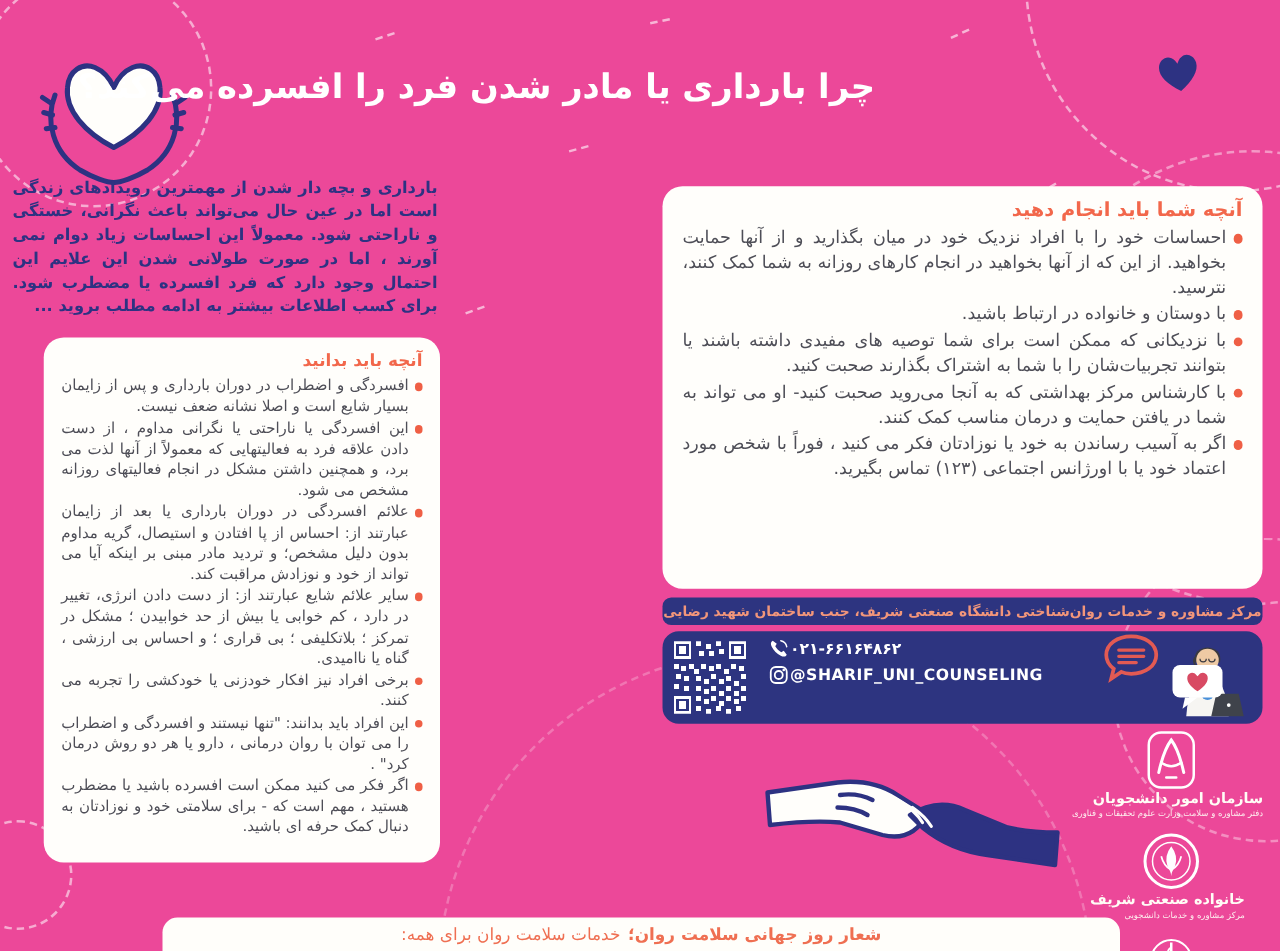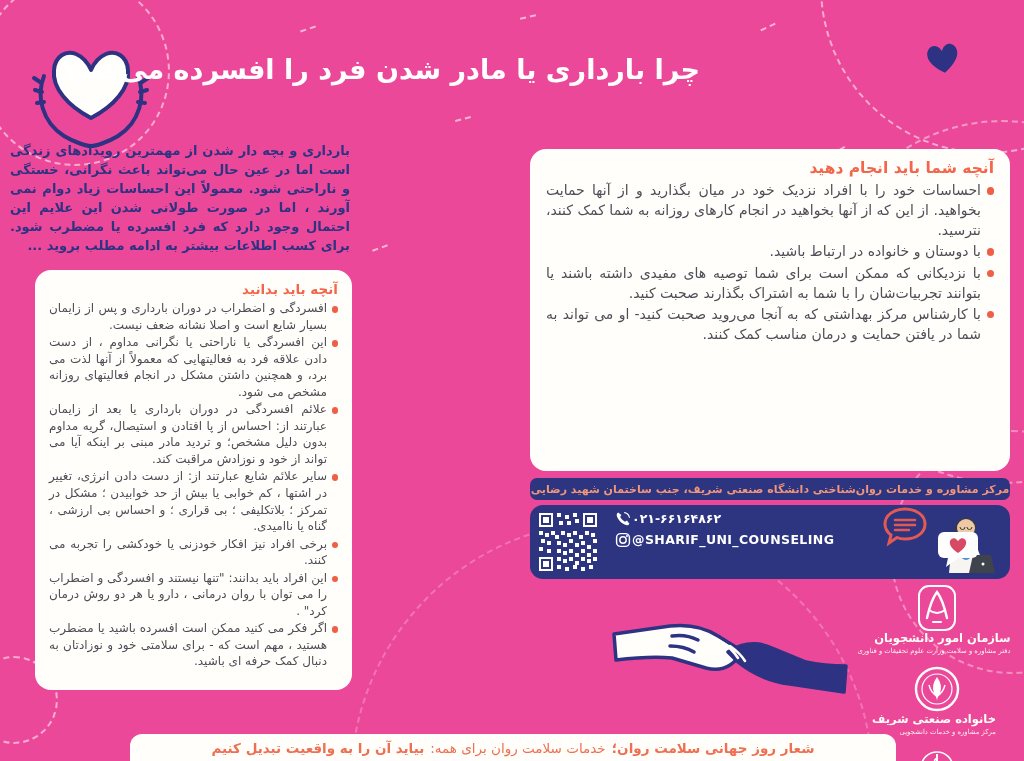--- a/index.html
+++ b/index.html
@@ -124,32 +124,33 @@
     <path d="M18 31 C8 24 2 17 3 10 C4 4 10 1 14 4 C16 5 17 7 18 9 C19 7 20 5 22 4 C26 1 32 4 33 10 C34 17 28 24 18 31 Z" fill="#2d3282" transform="rotate(-8 18 17)"></path>
   </svg>
 
   <p class="intro">بارداری و بچه دار شدن از مهمترین رویدادهای زندگی است اما در عین حال می‌تواند باعث نگرانی، خستگی و ناراحتی شود. معمولاً این احساسات زیاد دوام نمی آورند ، اما در صورت طولانی شدن این علایم این احتمال وجود دارد که فرد افسرده یا مضطرب شود. برای کسب اطلاعات بیشتر به ادامه مطلب بروید ...</p>
 
   <div class="wbox know-box">
     <h2 class="box-title">آنچه باید بدانید</h2>
     <p class="bullet"><span class="dot"></span><span>افسردگی و اضطراب در دوران بارداری و پس از زایمان بسیار شایع است و اصلا نشانه ضعف نیست.</span></p>
     <p class="bullet"><span class="dot"></span><span>این افسردگی یا ناراحتی یا نگرانی مداوم ، از دست دادن علاقه فرد به فعالیتهایی که معمولاً از آنها لذت می برد، و همچنین داشتن مشکل در انجام فعالیتهای روزانه مشخص می شود.</span></p>
     <p class="bullet"><span class="dot"></span><span>علائم افسردگی در دوران بارداری یا بعد از زایمان عبارتند از: احساس از پا افتادن و استیصال، گریه مداوم بدون دلیل مشخص؛ و تردید مادر مبنی بر اینکه آیا می تواند از خود و نوزادش مراقبت کند.</span></p>
-    <p class="bullet"><span class="dot"></span><span>سایر علائم شایع عبارتند از: از دست دادن انرژی، تغییر در اشتها ، کم خوابی یا بیش از حد خوابیدن ؛ مشکل در تمرکز ؛ بلاتکلیفی ؛ بی قراری ؛ و احساس بی ارزشی ، گناه یا ناامیدی.</span></p>
+    <p class="bullet"><span class="dot"></span><span>سایر علائم شایع عبارتند از: از دست دادن انرژی، تغییر در دارد ، کم خوابی یا بیش از حد خوابیدن ؛ مشکل در تمرکز ؛ بلاتکلیفی ؛ بی قراری ؛ و احساس بی ارزشی ، گناه یا ناامیدی.</span></p>
     <p class="bullet"><span class="dot"></span><span>برخی افراد نیز افکار خودزنی یا خودکشی را تجربه می کنند.</span></p>
     <p class="bullet"><span class="dot"></span><span>این افراد باید بدانند: "تنها نیستند و افسردگی و اضطراب را می توان با روان درمانی ، دارو یا هر دو روش درمان کرد" .</span></p>
     <p class="bullet"><span class="dot"></span><span>اگر فکر می کنید ممکن است افسرده باشید یا مضطرب هستید ، مهم است که - برای سلامتی خود و نوزادتان به دنبال کمک حرفه ای باشید.</span></p>
   </div>
 
   <div class="wbox do-box">
     <h2 class="box-title">آنچه شما باید انجام دهید</h2>
     <p class="bullet"><span class="dot"></span><span>احساسات خود را با افراد نزدیک خود در میان بگذارید و از آنها حمایت بخواهید. از این که از آنها بخواهید در انجام کارهای روزانه به شما کمک کنند، نترسید.</span></p>
     <p class="bullet"><span class="dot"></span><span>با دوستان و خانواده در ارتباط باشید.</span></p>
     <p class="bullet"><span class="dot"></span><span>با نزدیکانی که ممکن است برای شما توصیه های مفیدی داشته باشند یا بتوانند تجربیات‌شان را با شما به اشتراک بگذارند صحبت کنید.</span></p>
     <p class="bullet"><span class="dot"></span><span>با کارشناس مرکز بهداشتی که به آنجا می‌روید صحبت کنید- او می تواند به شما در یافتن حمایت و درمان مناسب کمک کنند.</span></p>
+    <p class="bullet"><span class="dot"></span><span>اگر به آسیب رساندن به خود یا نوزادتان فکر می کنید ، فوراً با شخص مورد اعتماد خود یا با اورژانس اجتماعی (۱۲۳) تماس بگیرید.</span></p>
   </div>
 
   <div class="navy-strip">مرکز مشاوره و خدمات روان‌شناختی دانشگاه صنعتی شریف، جنب ساختمان شهید رضایی</div>
 
   <div class="contact-banner">
     <svg class="qr" viewBox="0 0 29 29" shape-rendering="crispEdges">
       <g fill="#ffffff">
         <path d="M0 0h7v7H0z M22 0h7v7h-7z M0 22h7v7H0z"></path>
         <path fill="#2d3480" d="M1 1h5v5H1z M23 1h5v5h-5z M1 23h5v5H1z"></path>
         <path d="M2 2h3v3H2z M24 2h3v3h-3z M2 24h3v3H2z"></path>
@@ -235,16 +236,15 @@
       <path d="M4 38 L60 30 Q88 27 108 40 L132 55 Q120 78 96 72 L62 62 Q40 60 6 64 Z" fill="#fffefb"></path>
       <path d="M62 40 q14 -2 26 4 M60 50 q14 0 24 6" fill="none"></path>
       <path d="M234 96 L180 88 Q150 84 128 66 L118 56 Q140 42 162 52 L196 66 Q214 70 236 70 Z" fill="#2d3282"></path>
       <path d="M108 44 q14 8 20 18 M120 50 q10 7 15 15" fill="none" stroke="#fffefb" stroke-width="2.6"></path>
     </g>
   </svg>
 
   <div class="footer-bar">
     <span class="fb-bold">شعار روز جهانی سلامت روان؛</span>
     <span>خدمات سلامت روان برای همه:</span>
-    <span class="fb-bold">بیاید آن را به واقعیت تبدیل کنیم</span>
   </div>
 
 </div>
 
 </body></html>

